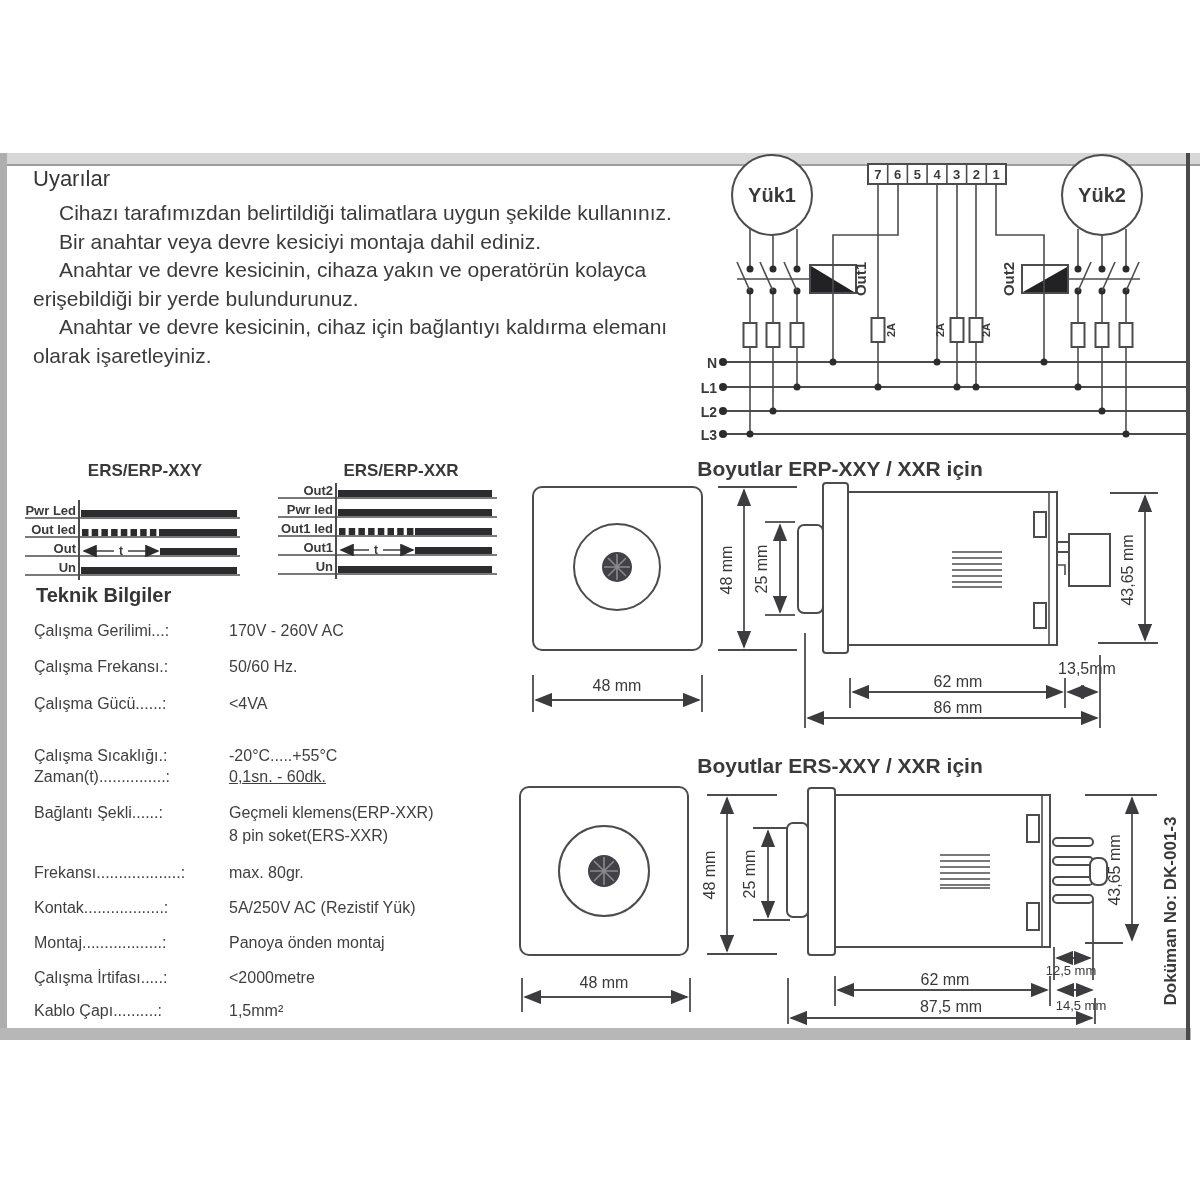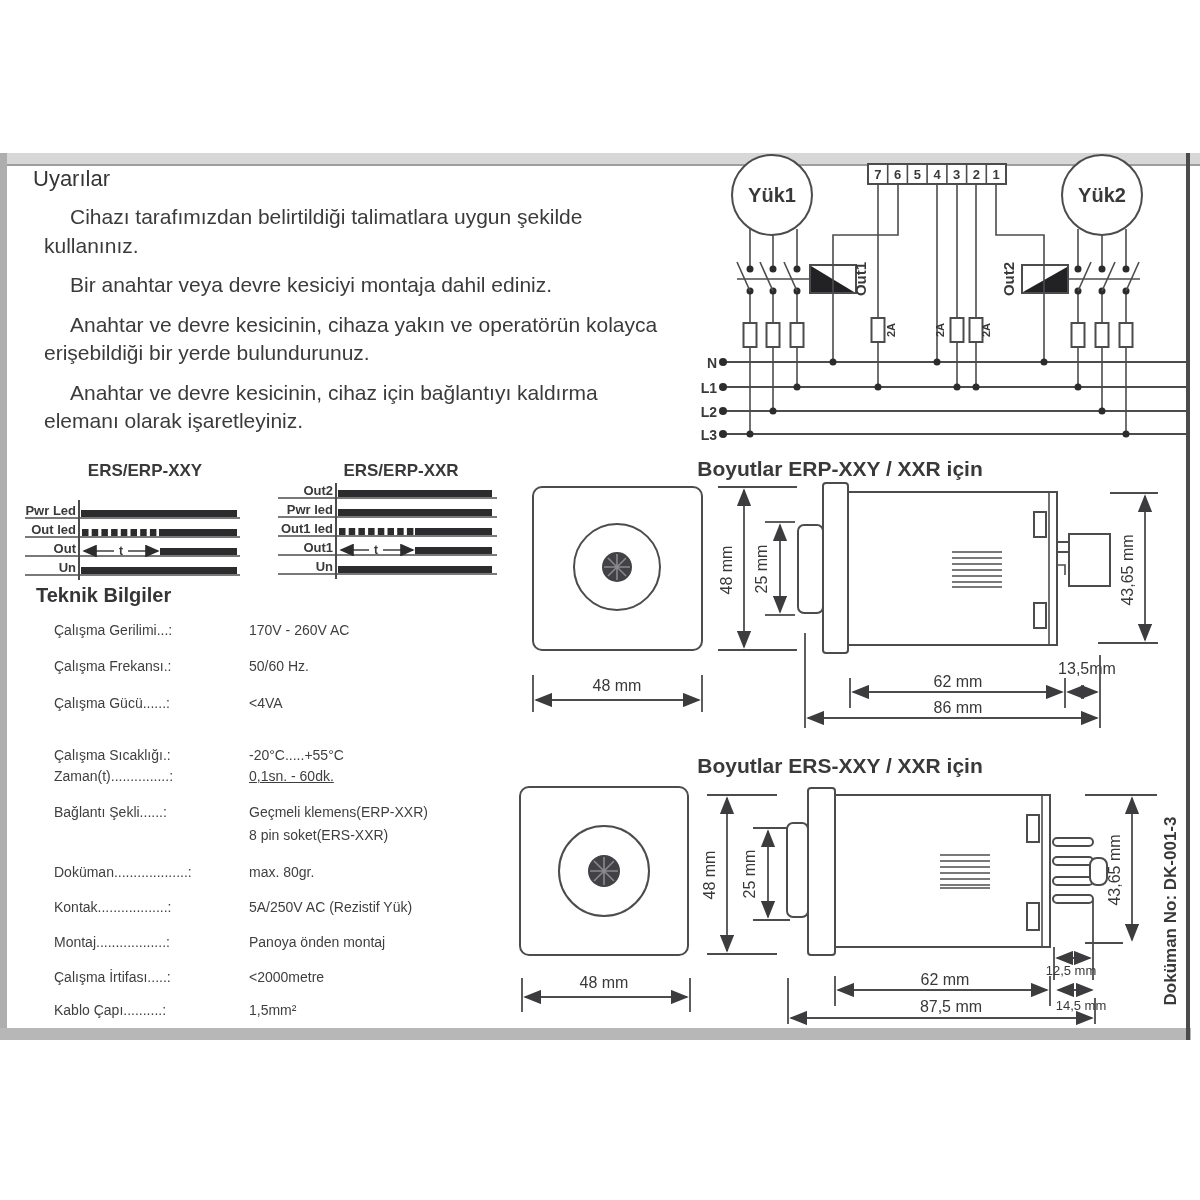--- a/index.html
+++ b/index.html
@@ -4,23 +4,23 @@
 <style>
   html,body{margin:0;padding:0;background:#ffffff;}
   body{width:1200px;height:1200px;position:relative;font-family:"Liberation Sans",sans-serif;color:#3b3b3d;overflow:hidden;}
   .abs{position:absolute;}
   .band-top{left:0;top:153px;width:1200px;height:11px;background:#d7d7d7;border-bottom:2px solid #9e9e9e;}
   .band-bottom{left:0;top:1028px;width:1191px;height:12px;background:#b7b7b7;}
   .edge-left{left:0;top:153px;width:7px;height:887px;background:#aeaeae;}
   .edge-right{left:1186px;top:153px;width:4px;height:887px;background:#4b4b4d;}
   .warn{left:33px;top:166px;width:652px;}
   .warn h1{font-size:22px;font-weight:normal;margin:0 0 7px 0;color:#353537;}
-  .warn p{font-size:21px;line-height:28.5px;margin:11px;text-indent:26px;color:#3b3b3d;}
+  .warn p{font-size:21px;line-height:28.5px;margin:0;text-indent:26px;color:#3b3b3d;}
   .specs-title{left:36px;top:584px;font-size:20px;font-weight:bold;color:#353537;}
-  .spec-row{left:54px;width:470px;font-size:14px;color:#3f3f41;white-space:nowrap;}
+  .spec-row{left:34px;width:470px;font-size:16px;color:#3f3f41;white-space:nowrap;}
   .spec-label{display:inline-block;width:195px;}
   svg{position:absolute;overflow:visible;}
   svg text{fill:#39393b;font-family:"Liberation Sans",sans-serif;}
   .ln{stroke:#4c4c4e;stroke-width:2;fill:none;}
   .lnthin{stroke:#4c4c4e;stroke-width:1.6;fill:none;}
   .dim{stroke:#4c4c4e;stroke-width:1.8;fill:none;}
   .bar{fill:#2c2c2e;}
   .dot{fill:#2c2c2e;}
   .boxw{fill:#ffffff;stroke:#4c4c4e;stroke-width:2;}
   .tt{font-weight:bold;}
@@ -264,21 +264,21 @@
 </svg>
 
 <div class="abs specs-title">Teknik Bilgiler</div>
 <div class="abs spec-row" style="top:622px;"><span class="spec-label">Çalışma Gerilimi...:</span><span>170V - 260V AC</span></div>
 <div class="abs spec-row" style="top:658px;"><span class="spec-label">Çalışma Frekansı.:</span><span>50/60 Hz.</span></div>
 <div class="abs spec-row" style="top:695px;"><span class="spec-label">Çalışma Gücü......:</span><span>&lt;4VA</span></div>
 <div class="abs spec-row" style="top:731px;margin-top:16px;"><span class="spec-label">Çalışma Sıcaklığı.:</span><span>-20°C.....+55°C</span></div>
 <div class="abs spec-row" style="top:768px;text-decoration:underline;"><span class="spec-label">Zaman(t)...............:</span><span>0,1sn. - 60dk.</span></div>
 <div class="abs spec-row" style="top:804px;"><span class="spec-label">Bağlantı Şekli......:</span><span>Geçmeli klemens(ERP-XXR)</span></div>
 <div class="abs spec-row" style="top:827px;"><span class="spec-label"></span><span>8 pin soket(ERS-XXR)</span></div>
-<div class="abs spec-row" style="top:864px;"><span class="spec-label">Doküman...................:</span><span>max. 80gr.</span></div>
+<div class="abs spec-row" style="top:864px;"><span class="spec-label">Frekansı...................:</span><span>max. 80gr.</span></div>
 <div class="abs spec-row" style="top:899px;"><span class="spec-label">Kontak..................:</span><span>5A/250V AC (Rezistif Yük)</span></div>
 <div class="abs spec-row" style="top:934px;"><span class="spec-label">Montaj..................:</span><span>Panoya önden montaj</span></div>
 <div class="abs spec-row" style="top:969px;"><span class="spec-label">Çalışma İrtifası.....:</span><span>&lt;2000metre</span></div>
 <div class="abs spec-row" style="top:1002px;"><span class="spec-label">Kablo Çapı..........:</span><span>1,5mm²</span></div>
 
 <svg class="abs" style="left:520px;top:450px;" width="675" height="295" viewBox="0 0 675 295">
   <defs>
     <marker id="dA" markerWidth="10" markerHeight="8" refX="9" refY="4" orient="auto">
         <path d="M0,0 L10,4 L0,8 z" fill="#3c3c3e"></path>
       </marker>

